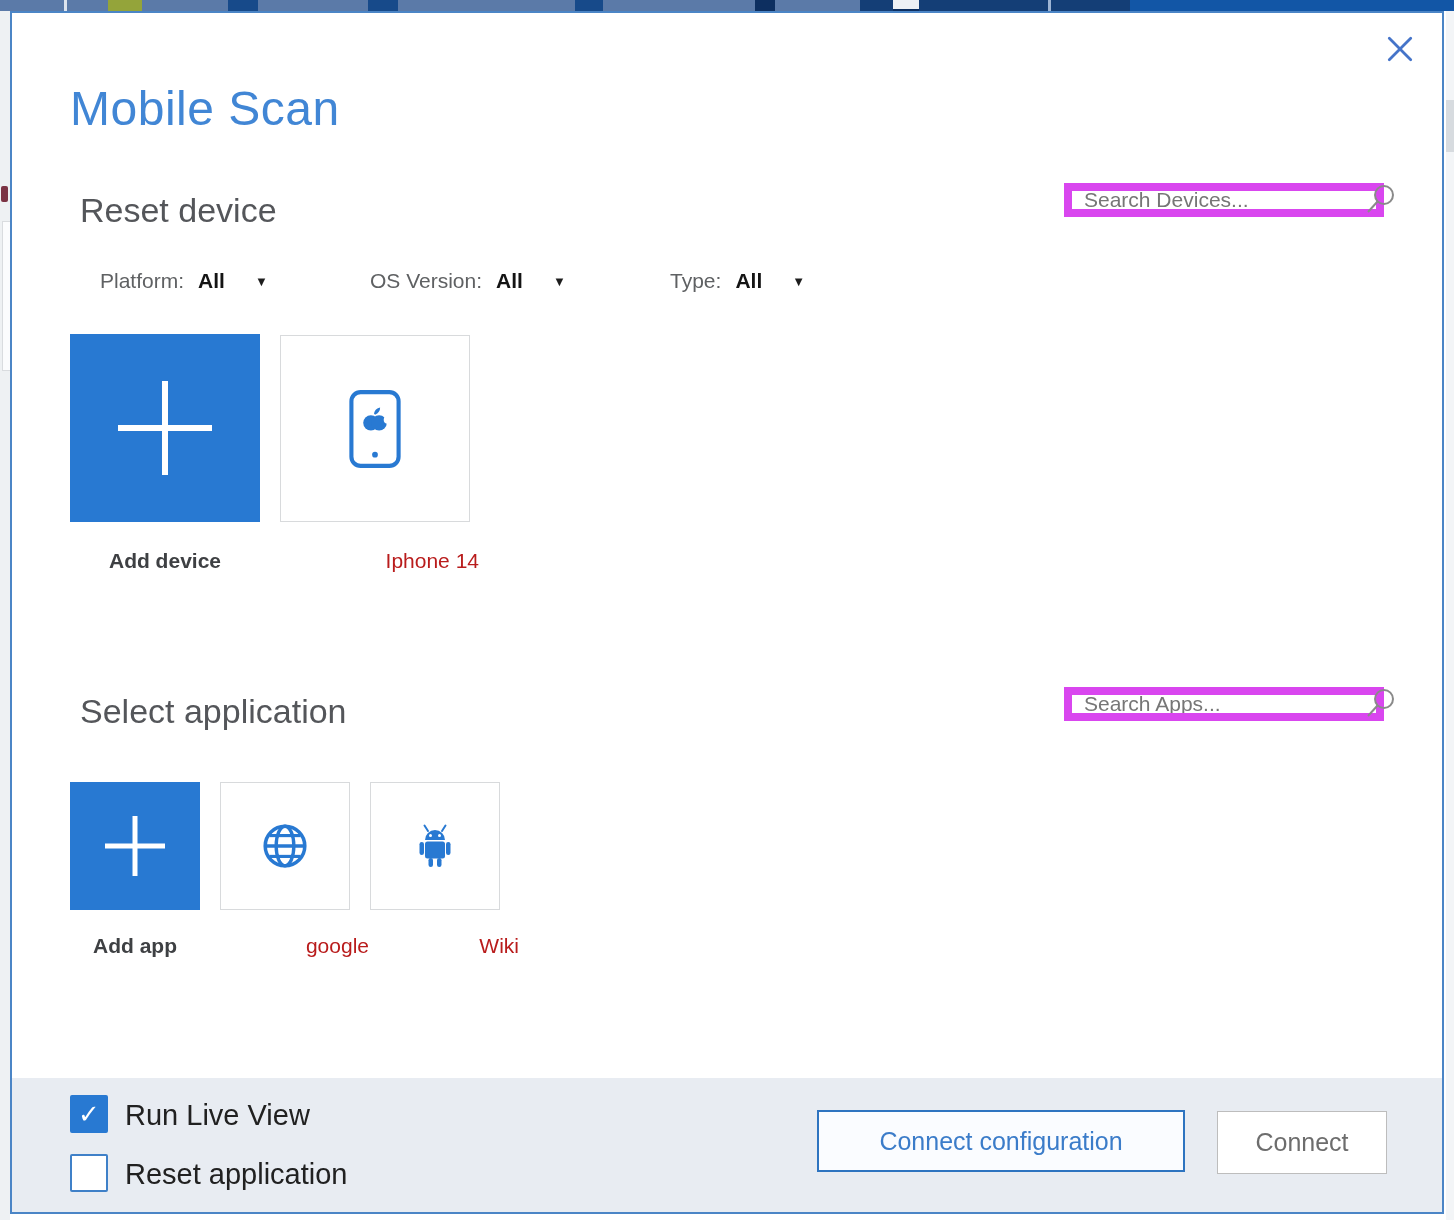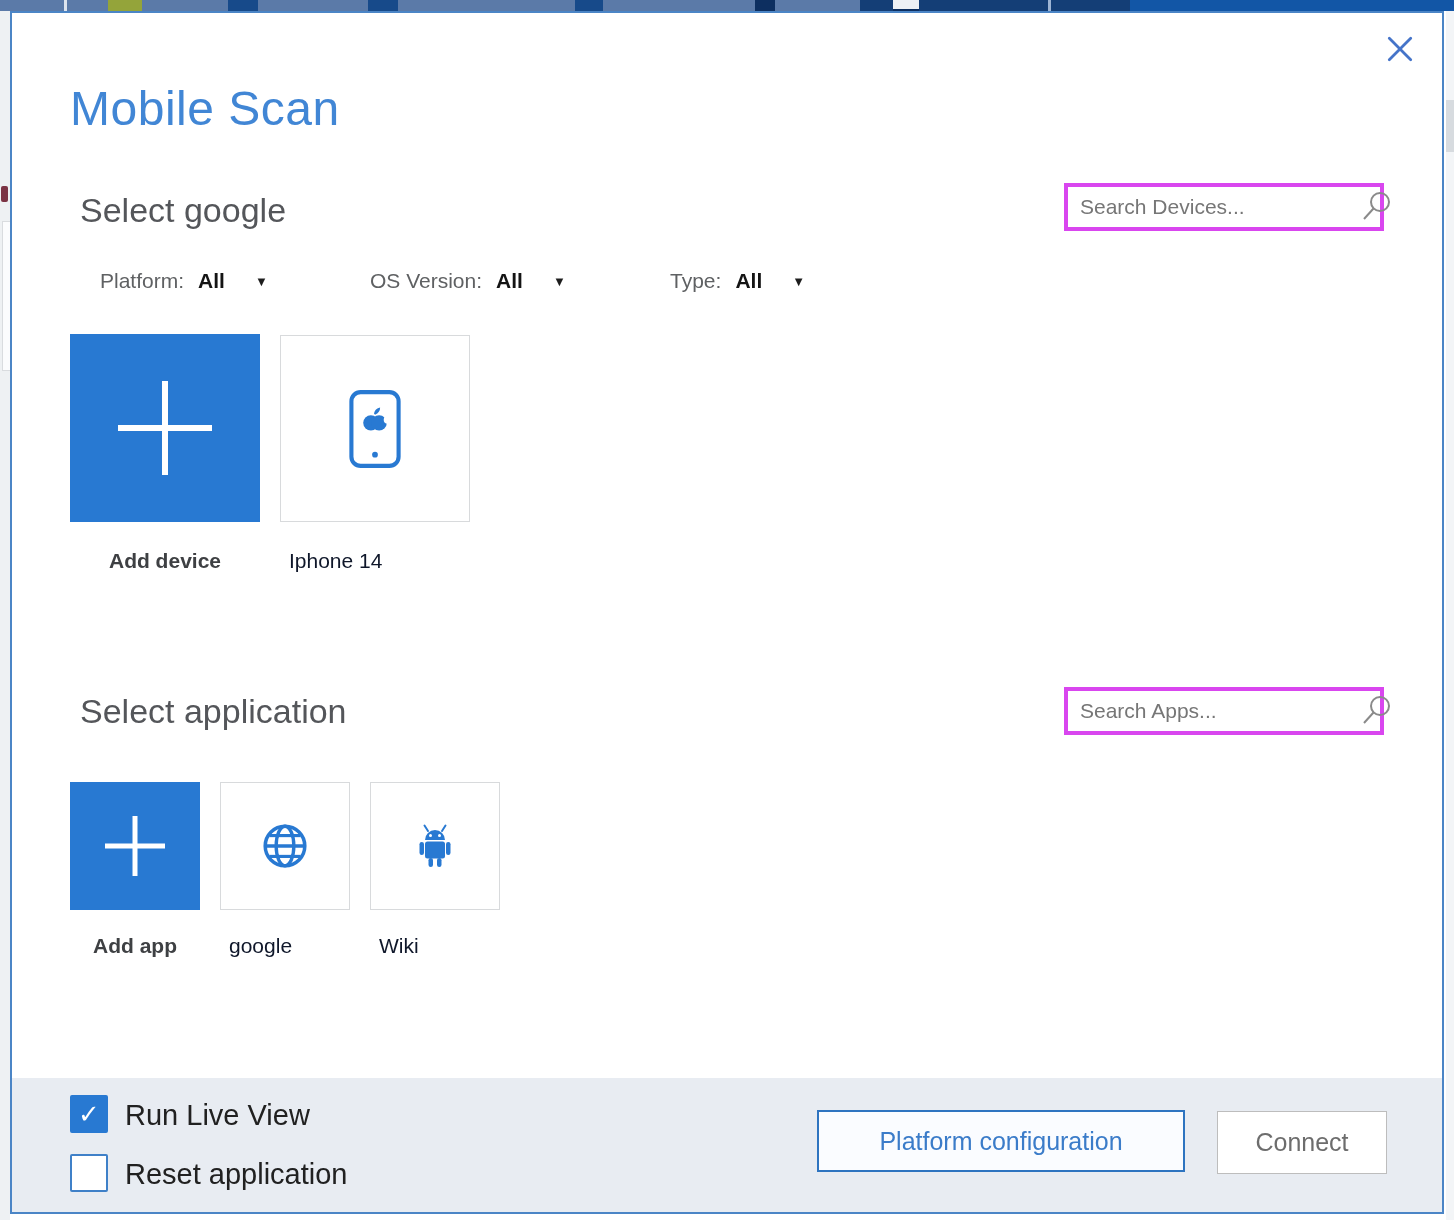--- a/index.html
+++ b/index.html
@@ -30,21 +30,21 @@
   .modal { position:absolute; left:10px; top:11px; width:1434px; height:1203px; background:#ffffff; border:2px solid #4b85c6; }
 
   .close-btn { position:absolute; left:1368px; top:16px; width:40px; height:40px; display:flex; align-items:center; justify-content:center; cursor:pointer; }
 
   .dialog-title { position:absolute; left:58px; top:68px; font-size:48px; font-weight:400; color:#4186d5; letter-spacing:0.5px; }
 
   .section-heading { position:absolute; font-size:34px; font-weight:400; color:#54565a; }
   .heading-device { left:68px; top:178px; }
   .heading-app    { left:68px; top:679px;text-align:right; }
 
-  .search-box { position:absolute; width:320px; height:48px; border:4px solid #d946ef; background:#ffffff; display:flex; align-items:center; }
+  .search-box { position:absolute; width:320px; height:34px; border:8px solid #d946ef; background:#ffffff; display:flex; align-items:center; }
   .search-devices { left:1052px; top:170px; }
   .search-apps    { left:1052px; top:674px; }
   .search-box input { flex:1; border:none; outline:none; height:100%; padding:0 8px 0 12px; font-size:21px; color:#444; font-family:inherit; background:transparent; }
   .search-box input::placeholder { color:#767676; }
   .search-box svg { flex:none; margin-right:9px; }
 
   .filters { position:absolute; left:0; top:252px; width:100%; height:32px; }
   .filter-group { position:absolute; top:0; height:32px; display:flex; align-items:center; }
   .fg-platform { left:88px; }
   .fg-os       { left:358px; }
@@ -58,21 +58,21 @@
   .tile-card { background:#ffffff; border:1px solid #d8dadc; }
 
   .tile-add-device { left:58px; top:321px; width:190px; height:188px; }
   .tile-iphone     { left:268px; top:322px; width:190px; height:187px; }
   .tile-add-app    { left:58px;  top:769px; width:130px; height:128px; }
   .tile-google     { left:208px; top:769px; width:130px; height:128px; }
   .tile-wiki       { left:358px; top:769px; width:130px; height:128px; }
 
   .tile-label { position:absolute; font-size:21px; }
   .tile-label.add-label  { font-weight:bold; color:#3e4043; text-align:center; }
-  .tile-label.name-label { color:#0f172a; text-align:left; }
+  .tile-label.name-label { color:#b91c1c; text-align:right; }
   .lbl-add-device { left:58px;  top:536px; width:190px; }
   .lbl-iphone     { left:277px; top:536px; width:190px; }
   .lbl-add-app    { left:58px;  top:921px; width:130px; }
   .lbl-google     { left:217px; top:921px; width:140px; }
   .lbl-wiki       { left:367px; top:921px; width:140px; }
 
   
   .footer { position:absolute; left:0; top:1065px; width:1430px; height:134px; background:#e8ecf2; }
   .checkbox { position:absolute; left:58px; width:38px; height:38px; border:2px solid #3f80c8; background:#ffffff; border-radius:2px; display:flex; align-items:center; justify-content:center; cursor:pointer; }
   .checkbox.checked { background:#2879d2; border-color:#2879d2; }
@@ -117,21 +117,21 @@
 
     <div class="close-btn">
       <svg width="30" height="30" viewBox="0 0 28 28">
         <line x1="4" y1="4" x2="24" y2="24" stroke="#4574c9" stroke-width="2.6" stroke-linecap="round"></line>
         <line x1="24" y1="4" x2="4" y2="24" stroke="#4574c9" stroke-width="2.6" stroke-linecap="round"></line>
       </svg>
     </div>
 
     <div class="dialog-title">Mobile Scan</div>
 
-    <div class="section-heading heading-device">Select google</div>
+    <div class="section-heading heading-device">Reset device</div>
 
     <div class="search-box search-devices">
       <input type="text" placeholder="Search Devices..." style="">
       <svg width="34" height="34" viewBox="0 0 34 34">
         <circle cx="21" cy="12" r="9" fill="none" stroke="#8a8a8a" stroke-width="2"></circle>
         <line x1="14.5" y1="18.5" x2="5" y2="29" stroke="#8a8a8a" stroke-width="2"></line>
       </svg>
     </div>
 
     <div class="filters">
@@ -226,18 +226,18 @@
       <div class="checkbox cb-live checked">
         <span class="check-glyph">✓</span>
       </div>
       <div class="checkbox-label lbl-live">Run Live View</div>
 
       <div class="checkbox cb-reset">
         <span class="check-glyph"></span>
       </div>
       <div class="checkbox-label lbl-reset">Reset application</div>
 
-      <div class="btn btn-advanced">Platform configuration</div>
+      <div class="btn btn-advanced">Connect configuration</div>
       <div class="btn btn-connect">Connect</div>
     </div>
 
   </div>
 </div>
 
 </body></html>

